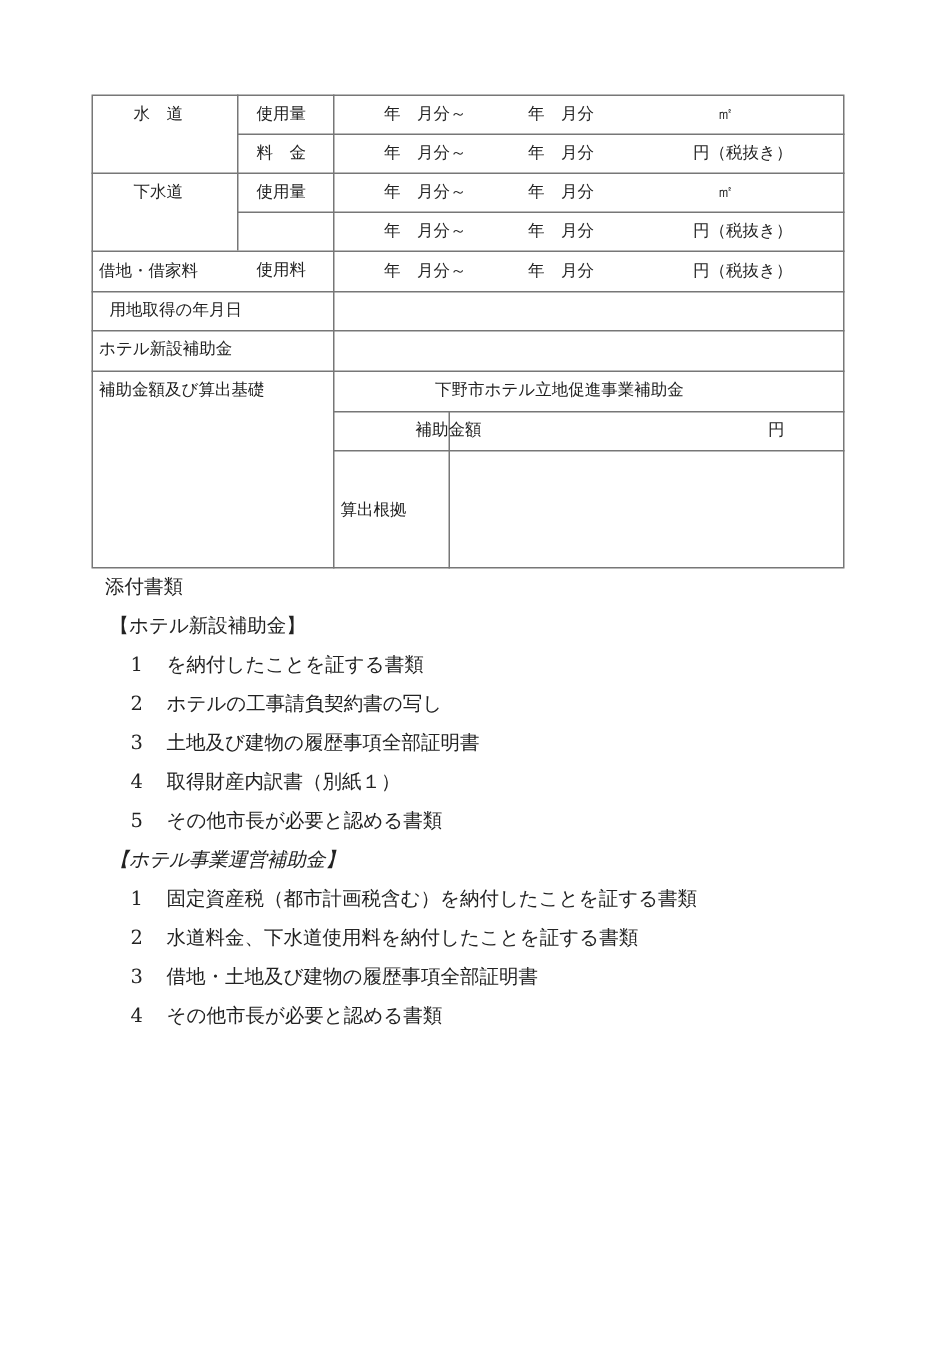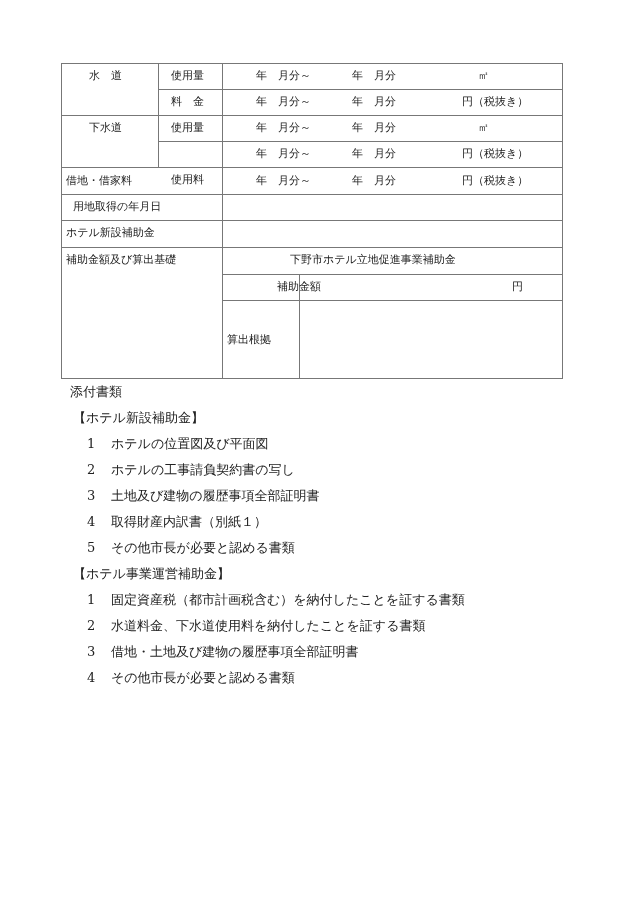--- a/index.html
+++ b/index.html
@@ -67,31 +67,31 @@
 <div class="t" style="left:290px;top:252px;">下野市ホテル立地促進事業補助金</div>
 <div class="t" style="left:233px;top:279px;margin-left:44px;">補助金額</div>
 <div class="t" style="left:512px;top:279px;">円</div>
 <div class="t" style="left:227px;top:332px;">算出根拠</div>
 <div class="t" style="left:306px;top:306px;width:250px;height:66px;"></div>
 
 <div class="list" style="left:70px;top:384px;">添付書類</div>
 
 <div class="list" style="left:73px;top:410px;">【ホテル新設補助金】</div>
 <div class="list" style="left:87px;top:436px;">1</div>
-<div class="list" style="left:111px;top:436px;">ホテルの位置図及び平面図</div>
+<div class="list" style="left:111px;top:436px;">を納付したことを証する書類</div>
 <div class="list" style="left:87px;top:462px;">2</div>
 <div class="list" style="left:111px;top:462px;">ホテルの工事請負契約書の写し</div>
 <div class="list" style="left:87px;top:488px;">3</div>
 <div class="list" style="left:111px;top:488px;">土地及び建物の履歴事項全部証明書</div>
 <div class="list" style="left:87px;top:514px;">4</div>
 <div class="list" style="left:111px;top:514px;">取得財産内訳書（別紙１）</div>
 <div class="list" style="left:87px;top:540px;">5</div>
 <div class="list" style="left:111px;top:540px;">その他市長が必要と認める書類</div>
 
-<div class="list" style="left:73px;top:566px;">【ホテル事業運営補助金】</div>
+<div class="list" style="left:73px;top:566px;font-style:italic;">【ホテル事業運営補助金】</div>
 <div class="list" style="left:87px;top:592px;">1</div>
 <div class="list" style="left:111px;top:592px;">固定資産税（都市計画税含む）を納付したことを証する書類</div>
 <div class="list" style="left:87px;top:618px;">2</div>
 <div class="list" style="left:111px;top:618px;">水道料金、下水道使用料を納付したことを証する書類</div>
 <div class="list" style="left:87px;top:644px;">3</div>
 <div class="list" style="left:111px;top:644px;">借地・土地及び建物の履歴事項全部証明書</div>
 <div class="list" style="left:87px;top:670px;">4</div>
 <div class="list" style="left:111px;top:670px;">その他市長が必要と認める書類</div>
 
 </body></html>

